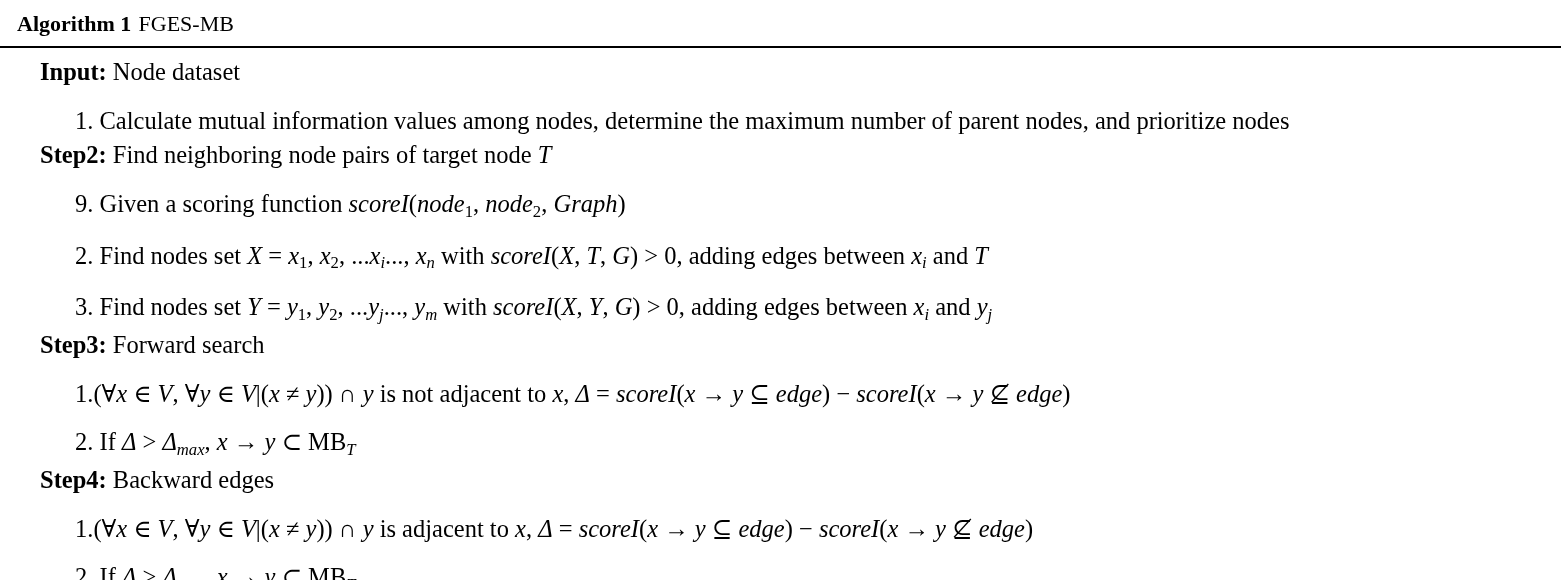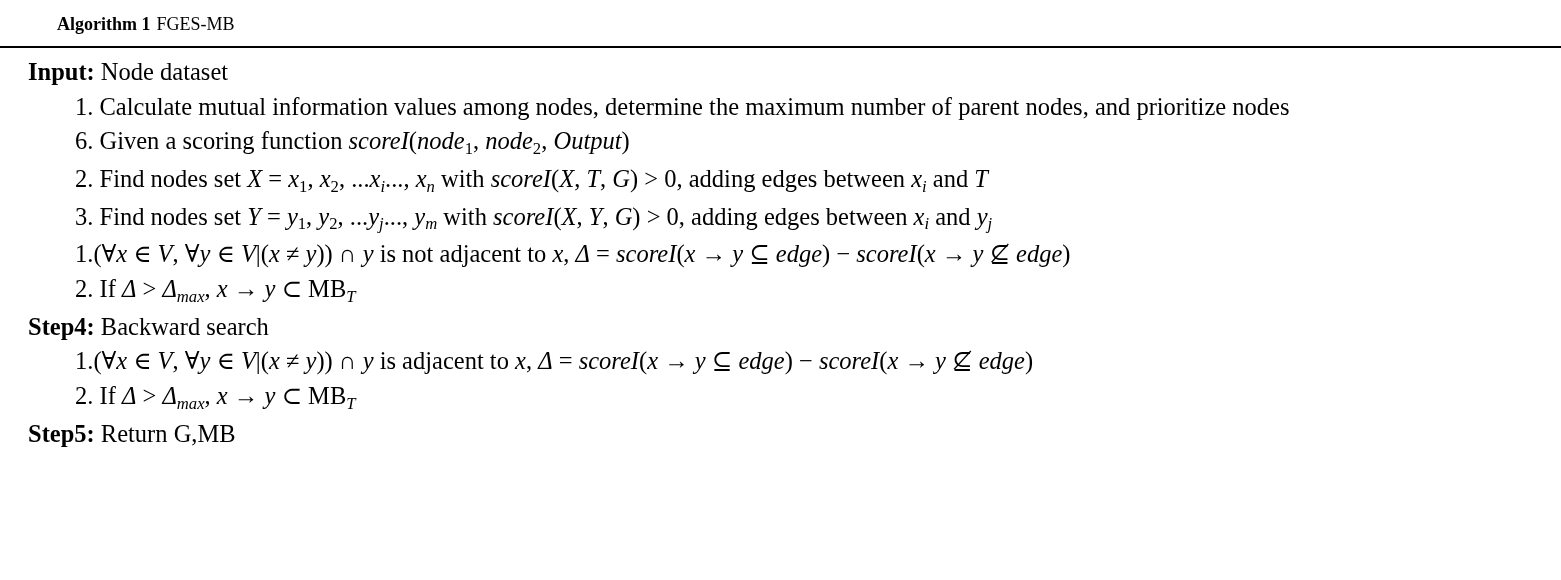--- a/index.html
+++ b/index.html
@@ -13,24 +13,23 @@
     overflow: hidden;
     font-family: "Liberation Serif", "DejaVu Serif", serif;
     color: #000000;
   }
   .algo-box {
     width: 100%;
     height: 100%;
   }
   .algo-title {
     padding: 10px 0 0 17px;
-    font-size: 18px;
+    font-size: 22px;
     line-height: 28px;
     white-space: nowrap;
-    margin-left: 40px;
   }
   .algo-title .title-label {
     font-weight: 700;
   }
   .algo-title .title-name {
     margin-left: 0.33em;
     font-weight: 400;
   }
   .algo-rule {
     margin-top: 8px;
@@ -39,22 +38,22 @@
     height: 0;
   }
   .algo-body {
     margin-top: 7px;
     font-size: 24.5px;
   }
   .line {
     line-height: 34.65px;
     white-space: nowrap;
   }
-  .indent-1 { padding-left: 28px; }
-  .indent-2 { padding-left: 75px; }
+  .indent-1 { padding-left: 40px; }
+  .indent-2 { padding-left: 75px; margin-top: 14px; }
   .seg-b { font-weight: 700; }
   .seg-r { font-weight: 400; font-style: normal; }
   .seg-i { font-style: italic; }
   .seg-sub, .seg-isub {
     font-size: 68%;
     position: relative;
     top: 0.28em;
   }
   .seg-isub { font-style: italic; }
 </style>
@@ -62,23 +61,25 @@
 <body>
 
 <div class="algo-box">
   <div class="algo-title">
     <span class="title-label seg-b">Algorithm 1</span><span class="title-name seg-r">FGES-MB</span>
   </div>
   <div class="algo-rule"></div>
   <div class="algo-body">
       <div class="line indent-1"><span class="seg-b">Input:</span><span class="seg-r"> Node dataset</span></div>
       <div class="line indent-2"><span class="seg-r">1. Calculate mutual information values among nodes, determine the maximum number of parent nodes, and prioritize nodes</span></div>
-      <div class="line indent-2"><span class="seg-r">6. Given a scoring function </span><span class="seg-i">scoreI</span><span class="seg-r">(</span><span class="seg-i">node</span><span class="seg-sub">1</span><span class="seg-r">, </span><span class="seg-i">node</span><span class="seg-sub">2</span><span class="seg-r">, </span><span class="seg-i">Output</span><span class="seg-r">)</span></div>
+      <div class="line indent-1"><span class="seg-b">Step2:</span><span class="seg-r"> Find neighboring node pairs of target node </span><span class="seg-i">T</span></div>
+      <div class="line indent-2"><span class="seg-r">9. Given a scoring function </span><span class="seg-i">scoreI</span><span class="seg-r">(</span><span class="seg-i">node</span><span class="seg-sub">1</span><span class="seg-r">, </span><span class="seg-i">node</span><span class="seg-sub">2</span><span class="seg-r">, </span><span class="seg-i">Graph</span><span class="seg-r">)</span></div>
       <div class="line indent-2"><span class="seg-r">2. Find nodes set </span><span class="seg-i">X</span><span class="seg-r"> = </span><span class="seg-i">x</span><span class="seg-sub">1</span><span class="seg-r">, </span><span class="seg-i">x</span><span class="seg-sub">2</span><span class="seg-r">, ...</span><span class="seg-i">x</span><span class="seg-isub">i</span><span class="seg-r">..., </span><span class="seg-i">x</span><span class="seg-isub">n</span><span class="seg-r"> with </span><span class="seg-i">scoreI</span><span class="seg-r">(</span><span class="seg-i">X</span><span class="seg-r">, </span><span class="seg-i">T</span><span class="seg-r">, </span><span class="seg-i">G</span><span class="seg-r">) &gt; 0, adding edges between </span><span class="seg-i">x</span><span class="seg-isub">i</span><span class="seg-r"> and </span><span class="seg-i">T</span></div>
       <div class="line indent-2"><span class="seg-r">3. Find nodes set </span><span class="seg-i">Y</span><span class="seg-r"> = </span><span class="seg-i">y</span><span class="seg-sub">1</span><span class="seg-r">, </span><span class="seg-i">y</span><span class="seg-sub">2</span><span class="seg-r">, ...</span><span class="seg-i">y</span><span class="seg-isub">j</span><span class="seg-r">..., </span><span class="seg-i">y</span><span class="seg-isub">m</span><span class="seg-r"> with </span><span class="seg-i">scoreI</span><span class="seg-r">(</span><span class="seg-i">X</span><span class="seg-r">, </span><span class="seg-i">Y</span><span class="seg-r">, </span><span class="seg-i">G</span><span class="seg-r">) &gt; 0, adding edges between </span><span class="seg-i">x</span><span class="seg-isub">i</span><span class="seg-r"> and </span><span class="seg-i">y</span><span class="seg-isub">j</span></div>
+      <div class="line indent-1"><span class="seg-b">Step3:</span><span class="seg-r"> Forward search</span></div>
       <div class="line indent-2"><span class="seg-r">1.(∀</span><span class="seg-i">x</span><span class="seg-r"> ∈ </span><span class="seg-i">V</span><span class="seg-r">, ∀</span><span class="seg-i">y</span><span class="seg-r"> ∈ </span><span class="seg-i">V</span><span class="seg-r">|(</span><span class="seg-i">x</span><span class="seg-r"> ≠ </span><span class="seg-i">y</span><span class="seg-r">)) ∩ </span><span class="seg-i">y</span><span class="seg-r"> is not adjacent to </span><span class="seg-i">x</span><span class="seg-r">, </span><span class="seg-i">Δ</span><span class="seg-r"> = </span><span class="seg-i">scoreI</span><span class="seg-r">(</span><span class="seg-i">x</span><span class="seg-r"> → </span><span class="seg-i">y</span><span class="seg-r"> ⊆ </span><span class="seg-i">edge</span><span class="seg-r">) − </span><span class="seg-i">scoreI</span><span class="seg-r">(</span><span class="seg-i">x</span><span class="seg-r"> → </span><span class="seg-i">y</span><span class="seg-r"> ⊈ </span><span class="seg-i">edge</span><span class="seg-r">)</span></div>
       <div class="line indent-2"><span class="seg-r">2. If </span><span class="seg-i">Δ</span><span class="seg-r"> &gt; </span><span class="seg-i">Δ</span><span class="seg-isub">max</span><span class="seg-r">, </span><span class="seg-i">x</span><span class="seg-r"> → </span><span class="seg-i">y</span><span class="seg-r"> ⊂ MB</span><span class="seg-isub">T</span></div>
-      <div class="line indent-1"><span class="seg-b">Step4:</span><span class="seg-r"> Backward search</span></div>
+      <div class="line indent-1"><span class="seg-b">Step4:</span><span class="seg-r"> Backward edges</span></div>
       <div class="line indent-2"><span class="seg-r">1.(∀</span><span class="seg-i">x</span><span class="seg-r"> ∈ </span><span class="seg-i">V</span><span class="seg-r">, ∀</span><span class="seg-i">y</span><span class="seg-r"> ∈ </span><span class="seg-i">V</span><span class="seg-r">|(</span><span class="seg-i">x</span><span class="seg-r"> ≠ </span><span class="seg-i">y</span><span class="seg-r">)) ∩ </span><span class="seg-i">y</span><span class="seg-r"> is adjacent to </span><span class="seg-i">x</span><span class="seg-r">, </span><span class="seg-i">Δ</span><span class="seg-r"> = </span><span class="seg-i">scoreI</span><span class="seg-r">(</span><span class="seg-i">x</span><span class="seg-r"> → </span><span class="seg-i">y</span><span class="seg-r"> ⊆ </span><span class="seg-i">edge</span><span class="seg-r">) − </span><span class="seg-i">scoreI</span><span class="seg-r">(</span><span class="seg-i">x</span><span class="seg-r"> → </span><span class="seg-i">y</span><span class="seg-r"> ⊈ </span><span class="seg-i">edge</span><span class="seg-r">)</span></div>
       <div class="line indent-2"><span class="seg-r">2. If </span><span class="seg-i">Δ</span><span class="seg-r"> &gt; </span><span class="seg-i">Δ</span><span class="seg-isub">max</span><span class="seg-r">, </span><span class="seg-i">x</span><span class="seg-r"> → </span><span class="seg-i">y</span><span class="seg-r"> ⊂ MB</span><span class="seg-isub">T</span></div>
       <div class="line indent-1"><span class="seg-b">Step5:</span><span class="seg-r"> Return G,MB</span></div>
     </div>
 </div>
 
 </body></html>

